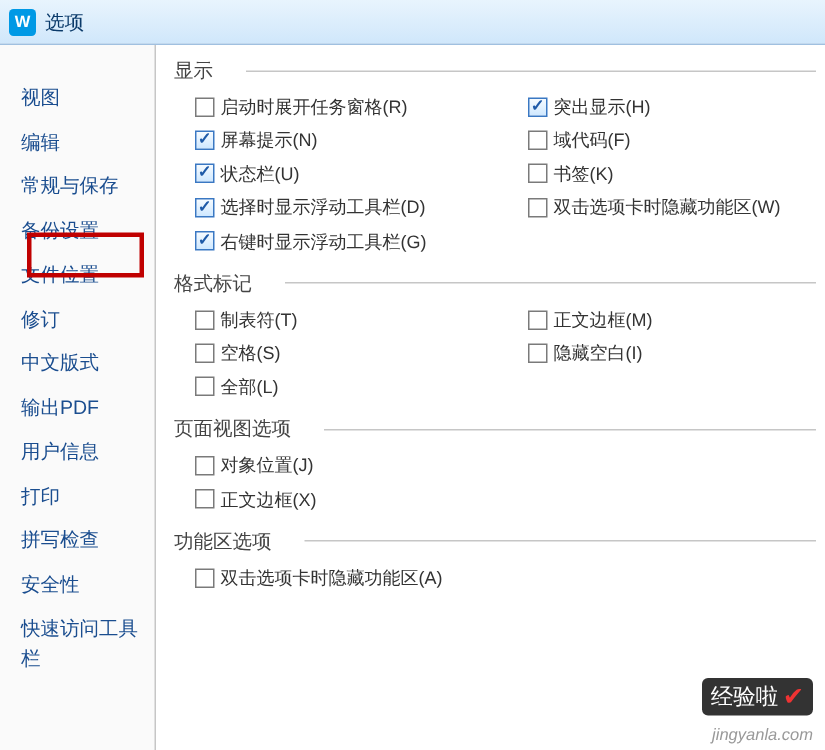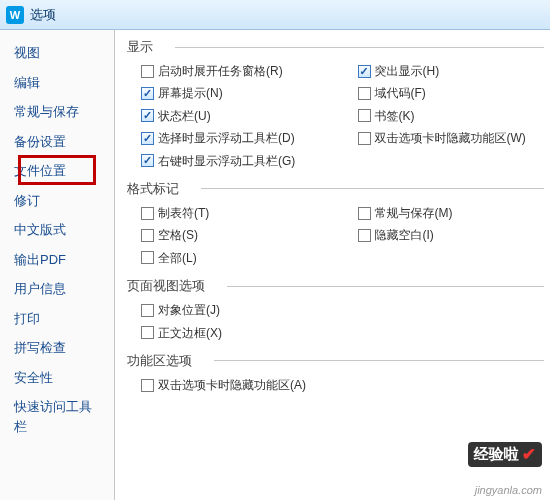--- a/index.html
+++ b/index.html
@@ -4,44 +4,44 @@
 <style>
 * { box-sizing: border-box; margin: 0; padding: 0; font-family: "Microsoft YaHei", SimSun, Arial, sans-serif; }
 body { width: 550px; height: 500px; background: #fff; overflow: hidden; position: relative; }
 
 .titlebar { height: 30px; background: linear-gradient(to bottom, #e8f4fd, #d0e7fb); border-bottom: 1px solid #a0c0e0; display: flex; align-items: center; padding-left: 6px; }
 .titlebar .icon-box { width: 18px; height: 18px; background: #0099e5; border-radius: 3px; display: flex; align-items: center; justify-content: center; color: #fff; font-size: 11px; font-weight: bold; margin-right: 6px; }
 .titlebar .title { font-size: 13px; color: #0a3a6a; text-align: center; }
 
 .body-wrap { display: flex; height: 470px; background: #fff; }
 
-.sidebar { width: 115px; background: #fafafa; border-right: 1px solid #c6c6c6; padding: 8px 0 0 0; }
+.sidebar { width: 104px; background: #fafafa; border-right: 1px solid #c6c6c6; padding: 20px 0 0 0; }
 .sidebar .item { font-size: 13px; color: #1a4d8f; padding: 5px 10px 5px 14px; cursor: default; line-height: 1.5; }
 
 .highlight-box { position: absolute; left: 18px; top: 155px; width: 78px; height: 30px; border: 3px solid #c00000; pointer-events: none; }
 
 .content { flex: 1; padding: 8px 6px 8px 12px; overflow: hidden; }
 
 .group { margin-bottom: 8px; }
 .group-header { display: flex; align-items: center; margin-bottom: 4px; gap: 16px; }
 .group-header .gl { font-size: 13px; color: #444; white-space: nowrap; margin-right: 6px; }
 .group-header .line { flex: 1; height: 1px; background: #c6c6c6; }
 
 .row { display: flex; gap: 16px; }
 .col { flex: 1; min-width: 0; }
 
 .chk { display: flex; align-items: center; font-size: 12px; color: #333; padding: 1px 0 1px 14px; line-height: 1.7; white-space: nowrap; }
 .chk .box { width: 13px; height: 13px; border: 1px solid #7a7a7a; background: #fff; margin-right: 4px; flex-shrink: 0; display: flex; align-items: center; justify-content: center; }
 .chk .box.checked { background: linear-gradient(to bottom, #f6fbff, #cfe8ff); border-color: #3a78c3; }
 .chk .box.checked::after { content: "✓"; font-size: 11px; color: #1e5aa8; font-weight: bold; line-height: 1; }
 
 .watermark { position: absolute; right: 8px; bottom: 4px; display: flex; flex-direction: column; align-items: flex-end; }
-.wm-badge { background: #333; color: #fff; font-size: 15px; font-weight: bold; padding: 2px 6px; border-radius: 4px; display: inline-flex; align-items: center; justify-content: center; }
+.wm-badge { background: #333; color: #fff; font-size: 15px; font-weight: normal; padding: 2px 6px; border-radius: 4px; display: inline-flex; align-items: center; justify-content: center; }
 .wm-badge .chkmark { color: #e33; margin-left: 3px; font-size: 17px; }
-.wm-url { font-size: 11px; color: #999; font-style: italic; margin-top: 17px; }
+.wm-url { font-size: 11px; color: #999; font-style: italic; margin-top: 7px; }
 </style>
 </head>
 <body>
 
 <div class="titlebar">
   <div class="icon-box">W</div>
   <div class="title">选项</div>
 </div>
 
 <div class="body-wrap">
@@ -129,21 +129,21 @@
               <span>空格(S)</span>
             </label>
           <label class="chk">
               <span class="box"></span>
               <span>全部(L)</span>
             </label>
         </div>
         <div class="col">
           <label class="chk">
               <span class="box"></span>
-              <span>常规与保存(M)</span>
+              <span>正文边框(M)</span>
             </label>
           <label class="chk">
               <span class="box"></span>
               <span>隐藏空白(I)</span>
             </label>
         </div>
       </div>
     </div>
 
     <div class="group">

